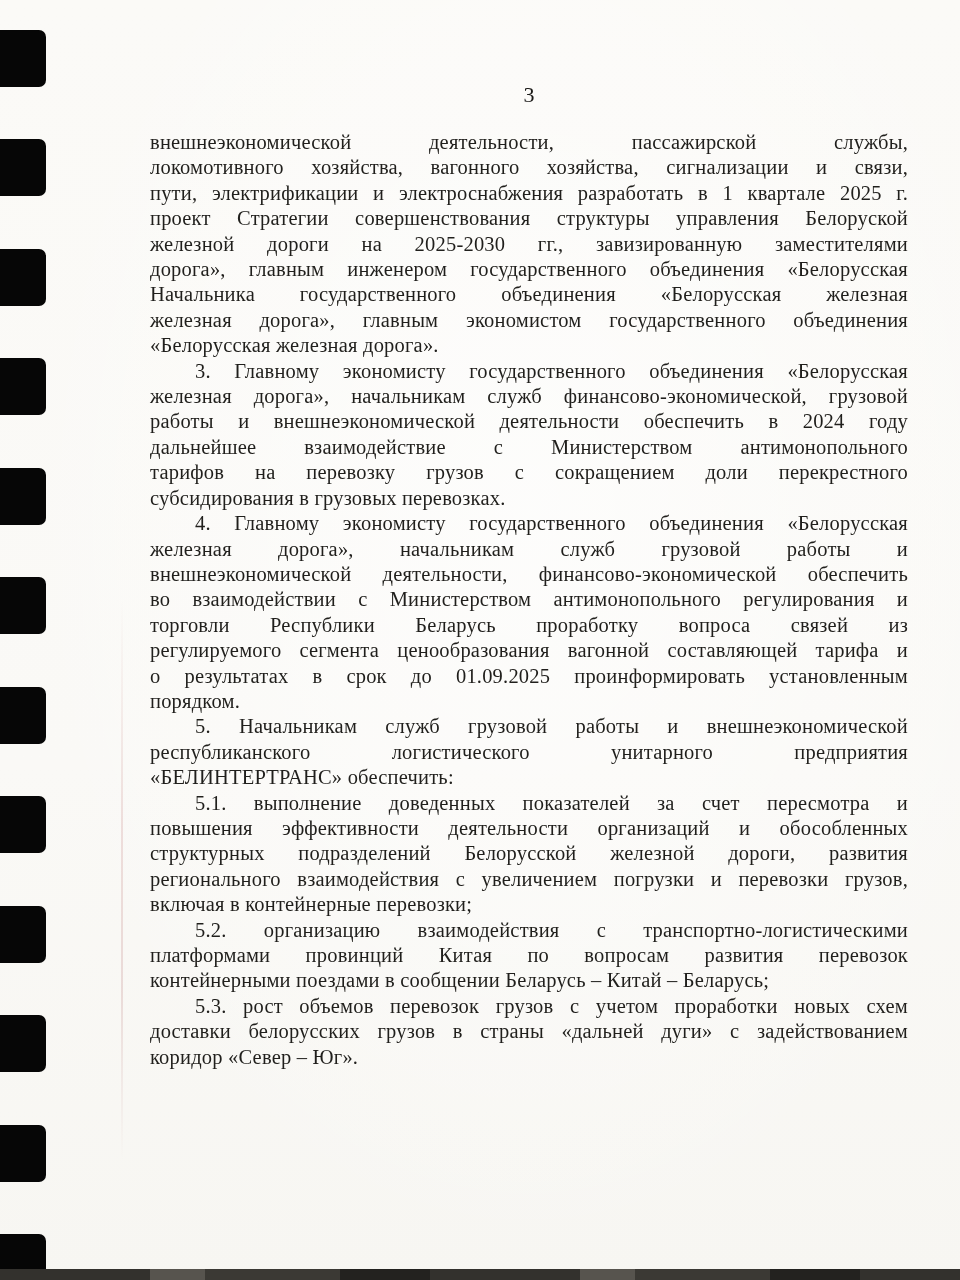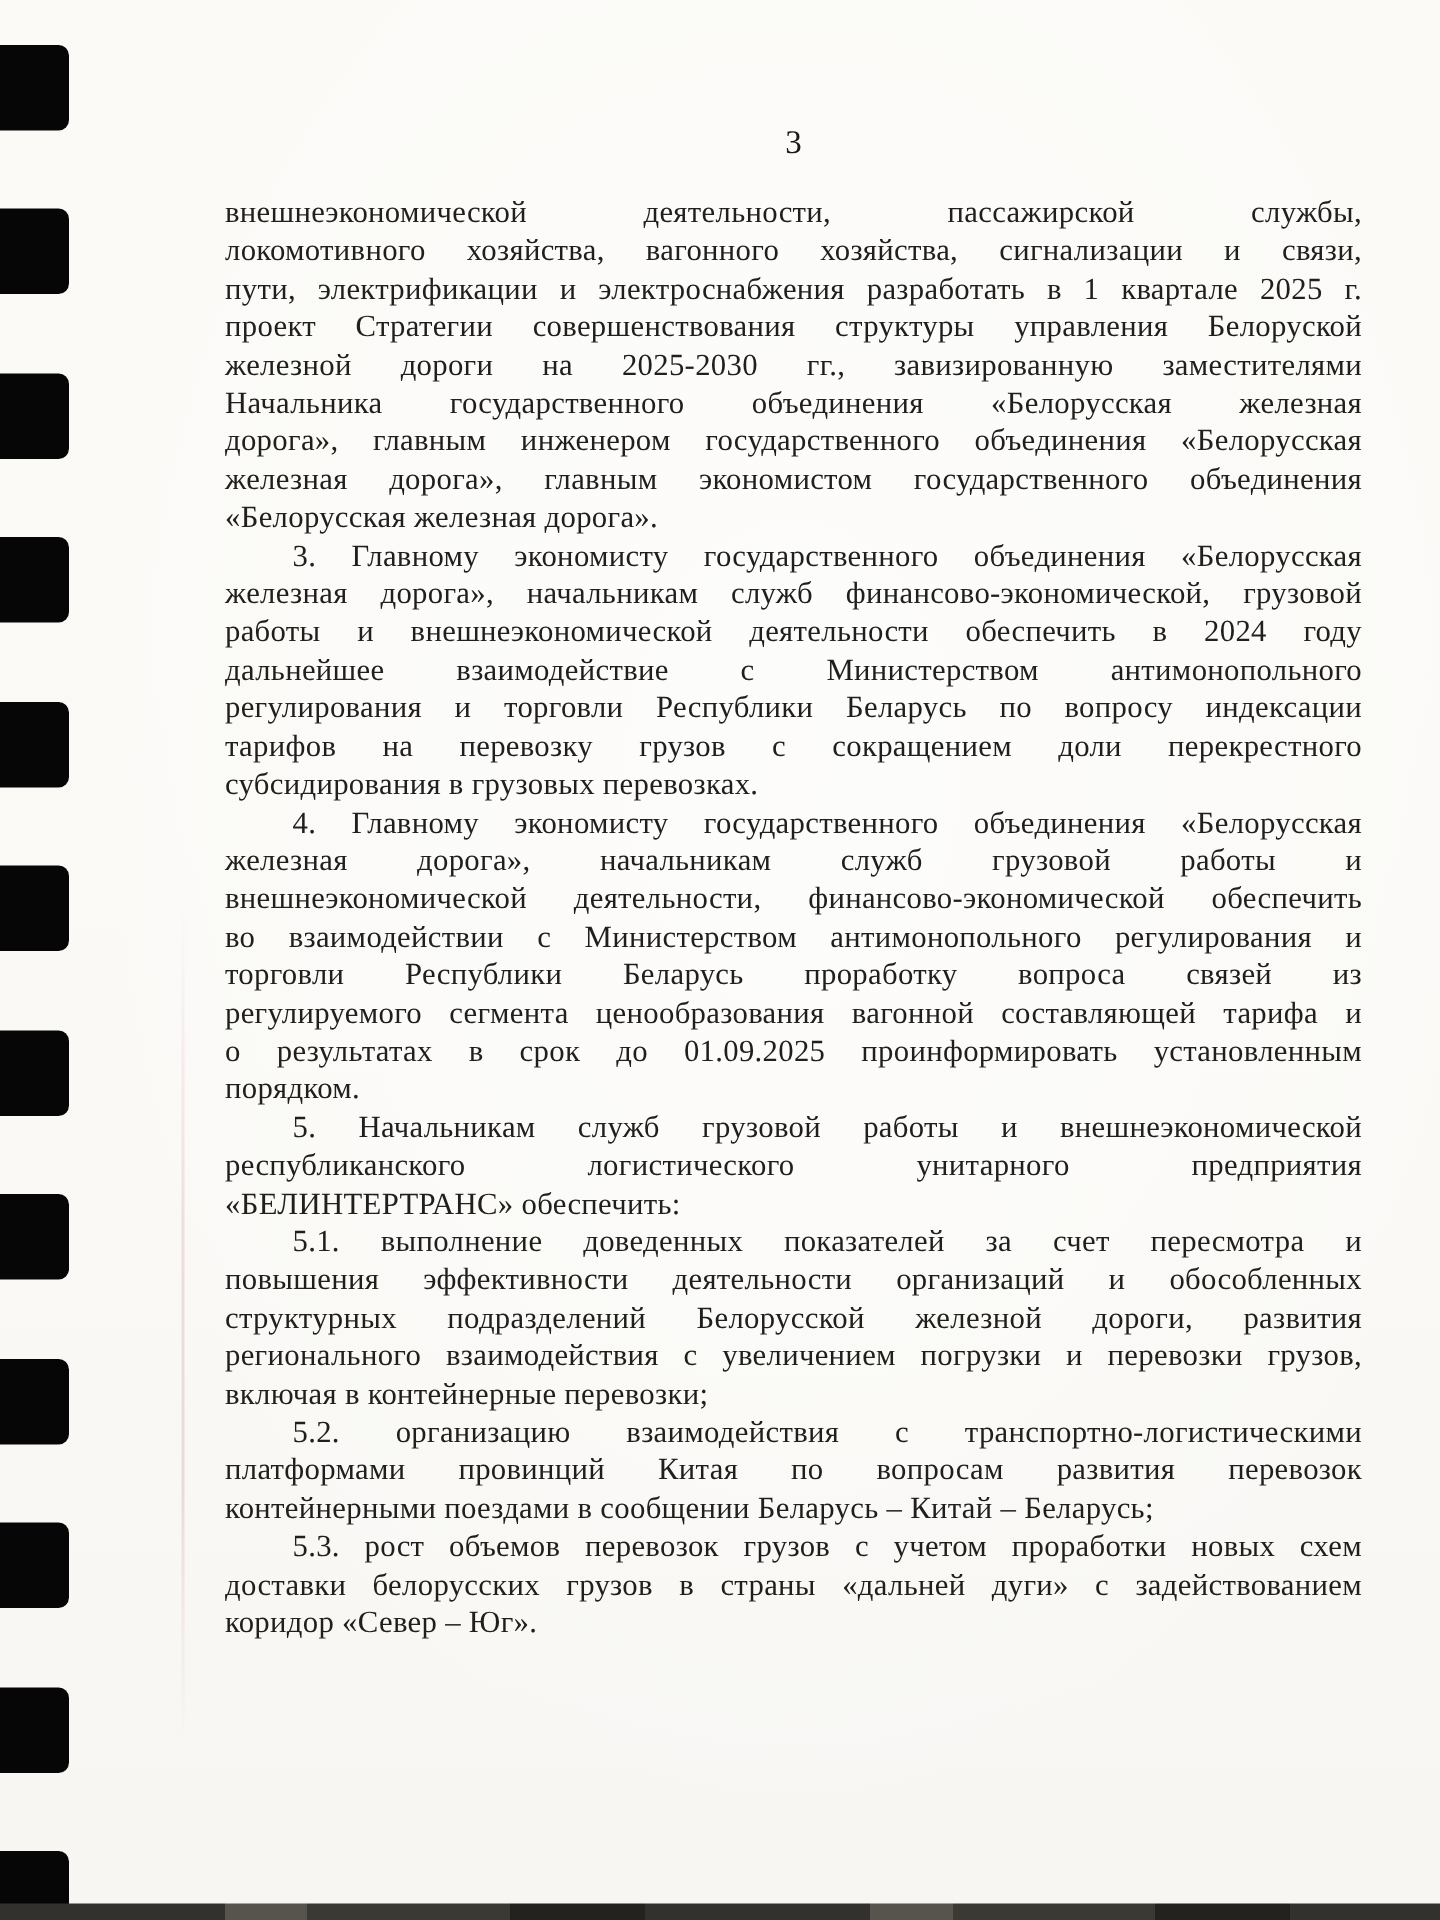--- a/index.html
+++ b/index.html
@@ -67,31 +67,30 @@
 <div class="page">
   <div class="page-number">3</div>
 
   <div class="text-block" id="text-block">
       <div class="para">
         <div class="line">внешнеэкономической деятельности, пассажирской службы,</div>
         <div class="line">локомотивного хозяйства, вагонного хозяйства, сигнализации и связи,</div>
         <div class="line">пути, электрификации и электроснабжения разработать в 1 квартале 2025 г.</div>
         <div class="line">проект Стратегии совершенствования структуры управления Белоруской</div>
         <div class="line">железной дороги на 2025-2030 гг., завизированную заместителями</div>
+        <div class="line">дорога», главным инженером государственного объединения «Белорусская</div>
         <div class="line">Начальника государственного объединения «Белорусская железная</div>
-        <div class="line">дорога», главным инженером государственного объединения «Белорусская</div>
         <div class="line">железная дорога», главным экономистом государственного объединения</div>
         <div class="line last">«Белорусская железная дорога».</div>
       </div>
       <div class="para">
         <div class="line indent">3. Главному экономисту государственного объединения «Белорусская</div>
         <div class="line">железная дорога», начальникам служб финансово-экономической, грузовой</div>
         <div class="line">работы и внешнеэкономической деятельности обеспечить в 2024 году</div>
         <div class="line">дальнейшее взаимодействие с Министерством антимонопольного</div>
-        <div class="line">регулирования и торговли Республики Беларусь по вопросу индексации</div>
         <div class="line">тарифов на перевозку грузов с сокращением доли перекрестного</div>
         <div class="line last">субсидирования в грузовых перевозках.</div>
       </div>
       <div class="para">
         <div class="line indent">4. Главному экономисту государственного объединения «Белорусская</div>
         <div class="line">железная дорога», начальникам служб грузовой работы и</div>
         <div class="line">внешнеэкономической деятельности, финансово-экономической обеспечить</div>
         <div class="line">во взаимодействии с Министерством антимонопольного регулирования и</div>
         <div class="line">торговли Республики Беларусь проработку вопроса связей из</div>
         <div class="line">регулируемого сегмента ценообразования вагонной составляющей тарифа и</div>

